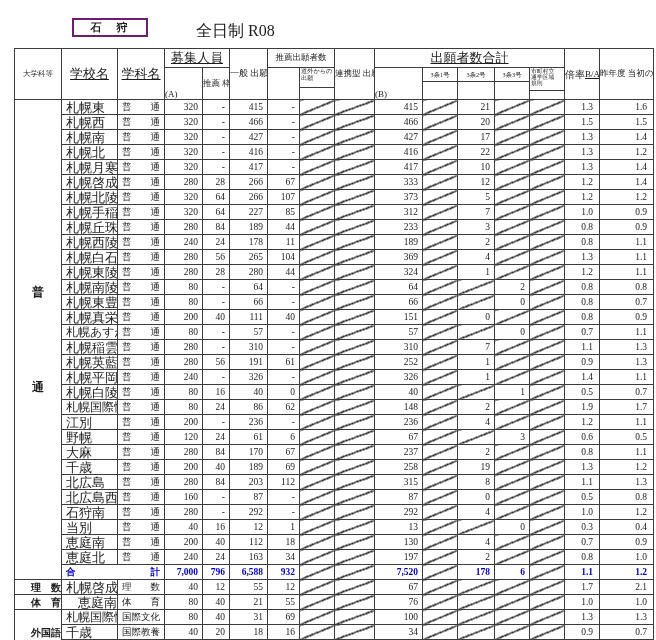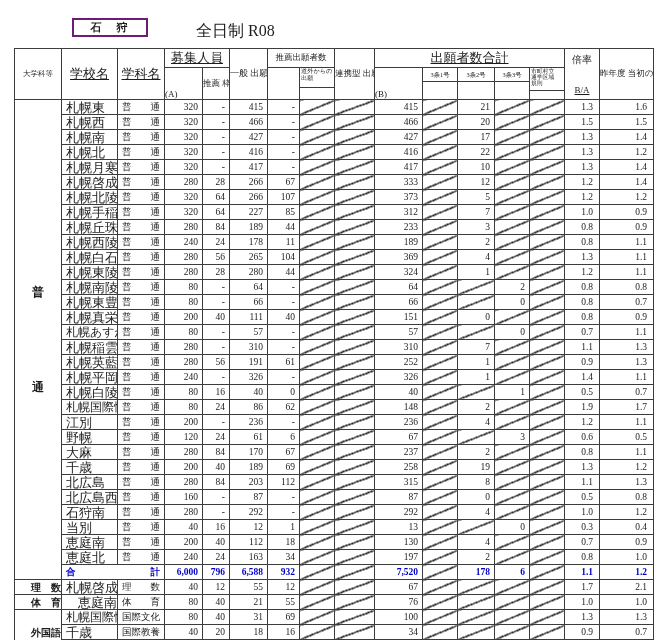--- a/index.html
+++ b/index.html
@@ -28,21 +28,21 @@
   .hA{height:15px;}
   .hB{height:32px;}
   .pre{white-space:pre-line;line-height:1.08;}
   .f7{font-size:7.5px;}
   .f8{font-size:8.5px;}
   .f9{font-size:9px;}
   .f10{font-size:13px;text-decoration:underline;}
   .left{text-align:left;padding-left:3px;}
   .vbottom{vertical-align:bottom;}
   .vtop{vertical-align:top;}
-  .ratehead{display:flex;flex-direction:column;justify-content:space-between;height:44px;align-items:center;}
+  .ratehead{display:flex;flex-direction:row;justify-content:space-between;height:44px;align-items:center;}
   .ratehead .t{font-size:10px;margin-top:1px;}
   .ratehead .b{font-size:9px;margin-bottom:1px;text-decoration:underline;}
   .minibox{border-bottom:1px solid #3c3c3c;font-size:6.3px;line-height:1.15;height:13px;
            display:flex;align-items:center;justify-content:center;}
   .minibox.tall{height:22px;font-size:5.8px;text-align:left;justify-content:flex-start;
                 padding-left:1px;white-space:pre-line;line-height:1.05;align-items:flex-start;}
   .minibox.dogai{height:19px;font-size:6.2px;text-align:left;justify-content:flex-start;
                  padding-left:1px;white-space:pre-line;line-height:1.1;align-items:flex-start;}
 
   tbody td{height:14px;font-size:9.5px;line-height:13px;}
@@ -838,21 +838,21 @@
           <td class="rate">0.8</td>
           <td class="rate">1.0</td>
         </tr>
         <tr class="totalrow">
           <td colspan="2">
             <div class="goukei">
               <span>合</span>
               <span>計</span>
             </div>
           </td>
-          <td class="num">6,000</td>
+          <td class="num">7,000</td>
           <td class="num">796</td>
           <td class="num">6,588</td>
           <td class="num">932</td>
           <td class="slash"></td>
           <td class="slash"></td>
           <td class="num">7,520</td>
           <td class="slash"></td>
           <td class="num">178</td>
           <td class="num">6</td>
           <td class="slash"></td>

